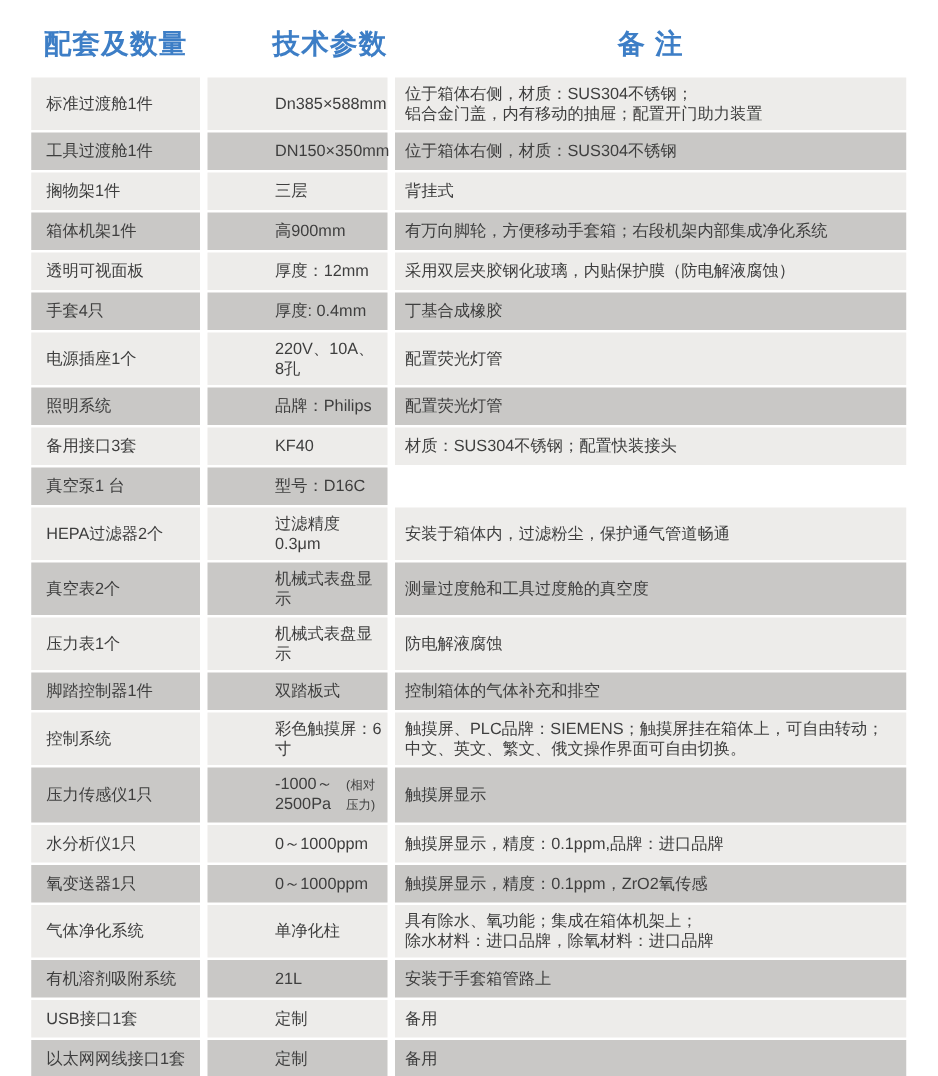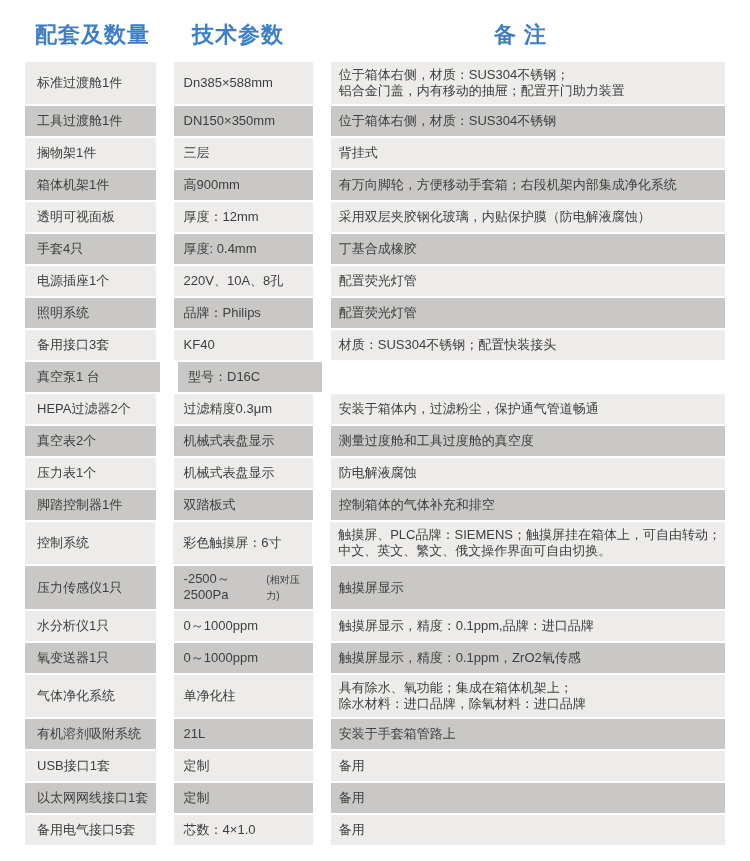--- a/index.html
+++ b/index.html
@@ -26,42 +26,42 @@
   }
   .h {
     color: var(--header-blue);
     font-size: 22px;
     font-weight: bold;
     text-align: center;
     letter-spacing: 1px;
     line-height: 22px;
   }
   .h1 { width: 135px; }
-  .h2 { width: 144px; }
+  .h2 { width: 144px; text-align: right; }
   .h3 { width: 409px; }
 
   .rows { display: flex; flex-direction: column; gap: 2px; width: 700px; }
-  .row { display: flex; gap: 18px; }
+  .row { display: flex; gap: 6px; }
   .row.light .cell { background: var(--row-light); }
   .row.dark  .cell { background: var(--row-dark); }
 
   .cell {
     display: flex;
     flex-direction: column;
     justify-content: center;
     min-height: 30px;
     padding: 5px 4px;
     font-size: 13px;
     line-height: 16px;
   }
   .c1 { width: 135px; padding-left: 12px; }
   .c2 { width: 144px; padding-left: 10px; }
   .c3 { width: 409px; padding-left: 8px; }
 
-  .tech-line { display: flex; align-items: baseline; }
+  .tech-line { display: flex; align-items: baseline; margin-left: 44px; }
   .tech-small { font-size: 10px; }
   .remark-line { white-space: nowrap; }
 </style>
 </head>
 <body>
 
 <div class="page">
 
   <div class="header-row">
     <div class="h h1">配套及数量</div>
@@ -293,21 +293,21 @@
           <div class="remark-line">中文、英文、繁文、俄文操作界面可自由切换。</div>
         </div>
   </div>
 
   <div class="row dark">
     <div class="cell c1">
       <div class="name-line">压力传感仪1只</div>
     </div>
     <div class="cell c2">
       <div class="tech-line">
-        <span class="tech-main">-2500～2500Pa</span>
+        <span class="tech-main">-1000～2500Pa</span>
             <span class="tech-small">(相对压力)</span>
       </div>
     </div>
     <div class="cell c3">
           <div class="remark-line">触摸屏显示</div>
         </div>
   </div>
 
   <div class="row light">
     <div class="cell c1">

